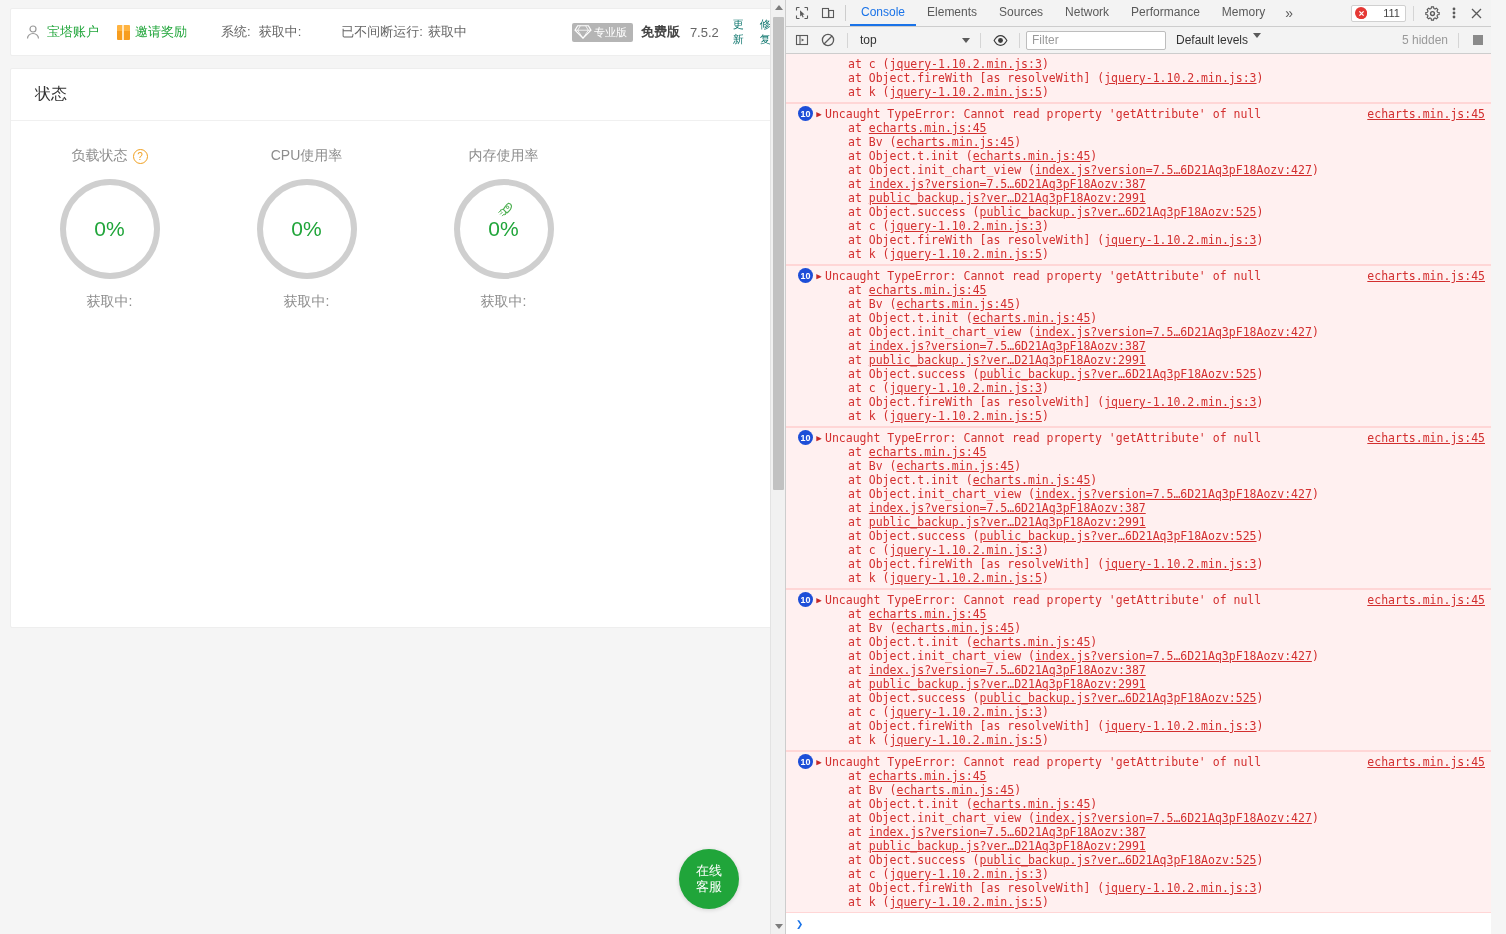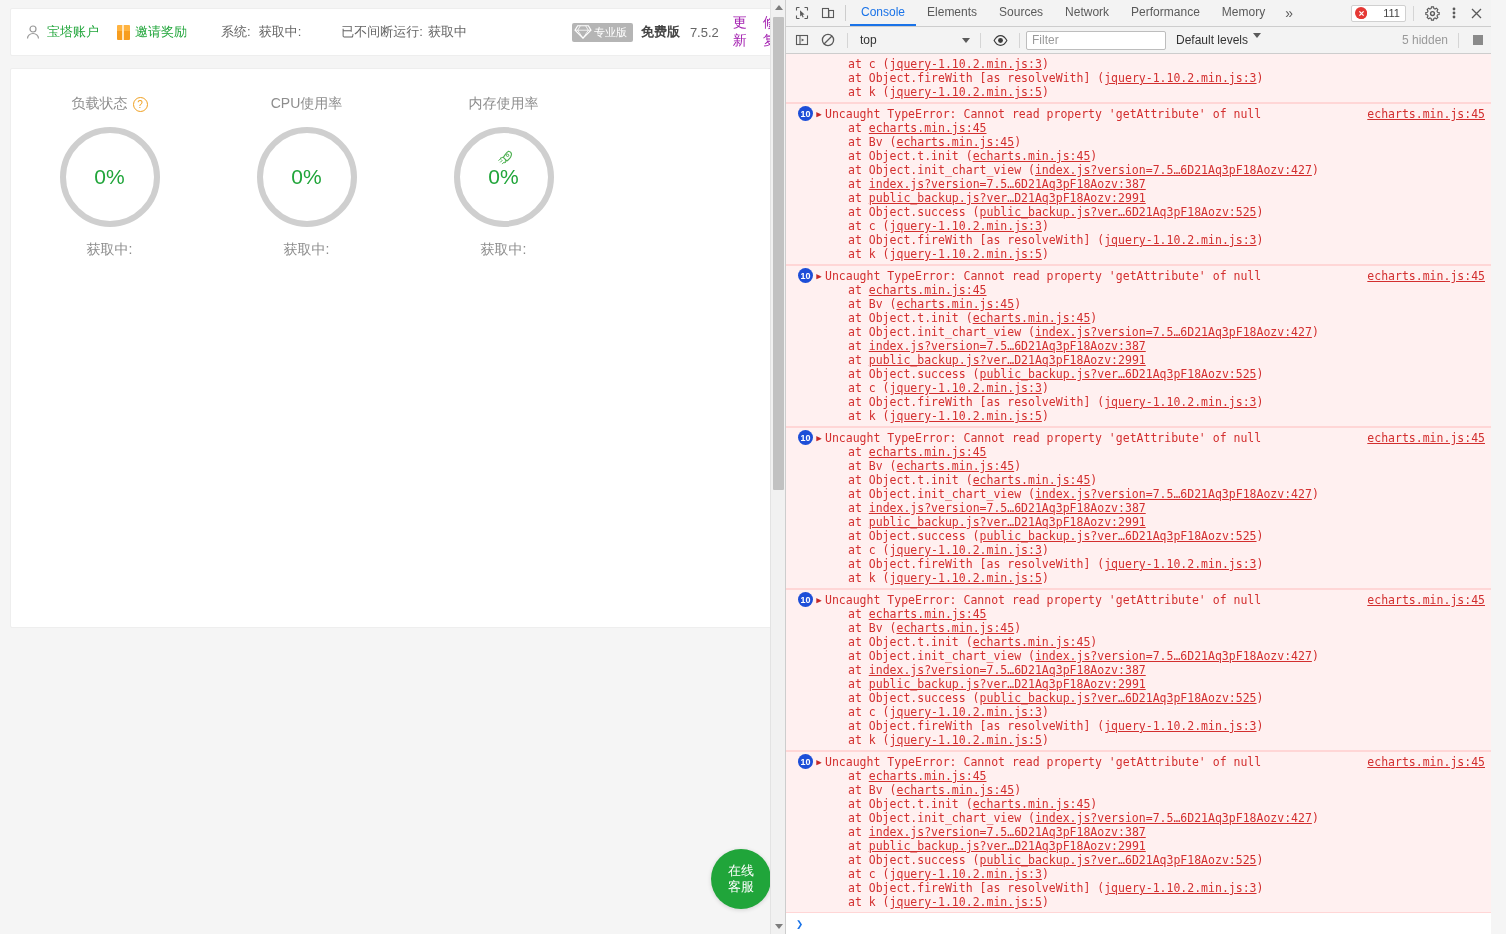--- a/index.html
+++ b/index.html
@@ -59,21 +59,21 @@
     padding: 0 6px 0 22px;
     position: relative;
     margin-right: 8px;
   }
   .diamond-icon {
     position: absolute; left: 2px; top: 1px;
     width: 18px; height: 16px;
   }
   .ver-text { color: #666; font-size: 13px; margin-right: 14px; }
   .free-text { color: #444; font-size: 13px; margin-right: 10px; font-weight: 600;}
-  .act-link { color: #a21caf; font-size: 14px; margin-right: 16px; text-decoration:none; cursor: pointer;}
+  .act-link { color: #0f766e; font-size: 11px; margin-right: 16px; text-decoration:none; cursor: pointer;}
   .act-link:last-child { margin-right: 0; }
 
   
   .card {
     margin: 12px 10px 0 10px;
     background: #fff;
     border: 1px solid #eee;
     border-radius: 2px;
     min-height: 560px;
   }
@@ -109,21 +109,21 @@
     display: flex; align-items: center; justify-content: center;
     position: relative;
     flex-direction: column;
   }
   .ring-val { font-size: 21px; color: #20a53a; font-weight: 400; }
   .rocket { position:absolute; top: 16px; left: 50%; transform: translateX(-50%); }
   .gauge-sub { font-size: 14px; color: #8d8d8d; margin-top: 14px; }
 
   
   .cs-bubble {
-    position: absolute; right: 14px; bottom: 25px;
+    position: absolute; right: 46px; bottom: 25px;
     width: 60px; height: 60px; border-radius: 50%;
     background: #20a53a; color: #fff;
     display: flex; flex-direction: column;
     align-items: center; justify-content: center;
     font-size: 13px; line-height: 16px;
     cursor: pointer;
     box-shadow: 0 1px 4px rgba(0,0,0,.15);
     text-align: right;
   }
 
@@ -340,20 +340,23 @@
         <span class="free-text">免费版</span>
         <span class="ver-text">7.5.2</span>
       </div>
 
       <a class="act-link">更新</a>
       <a class="act-link">修复</a>
 
     </div>
 
     <div class="card">
+      <div class="card-head">
+        <span class="card-title">状态</span>
+      </div>
 
       <div class="gauges">
 
         <div class="gauge-col">
           <div class="gauge-label">
             <span>负载状态</span>
             <span class="help-icon">?</span>
           </div>
           <div class="ring">
             <span class="ring-val">0%</span>

